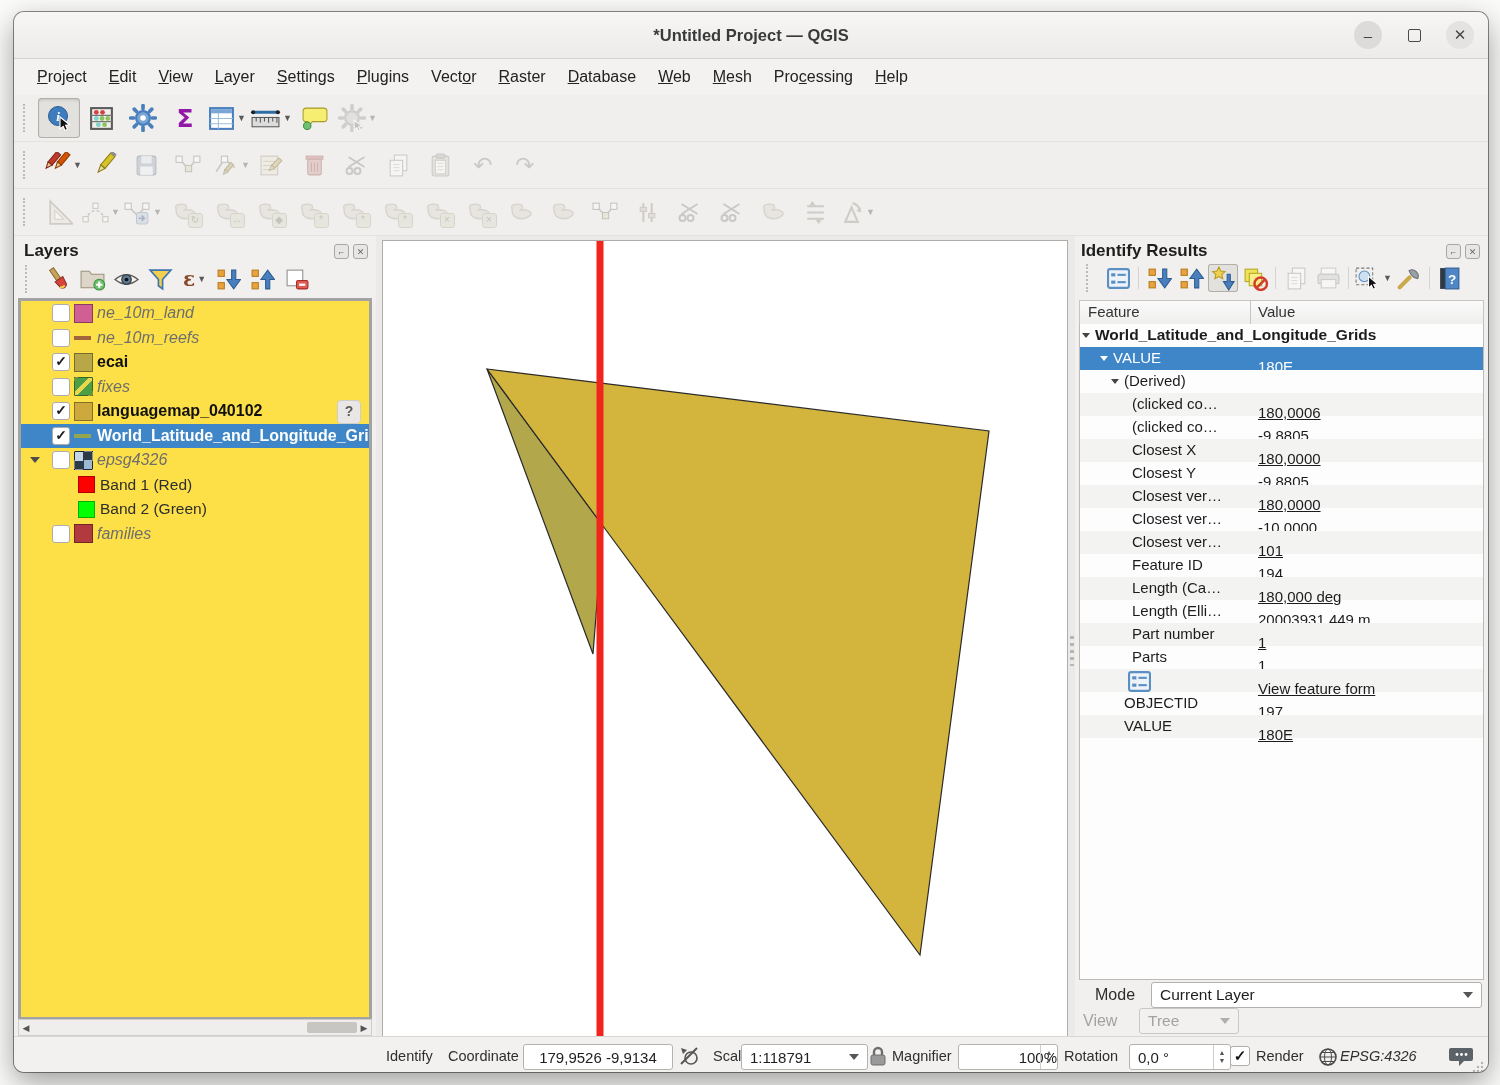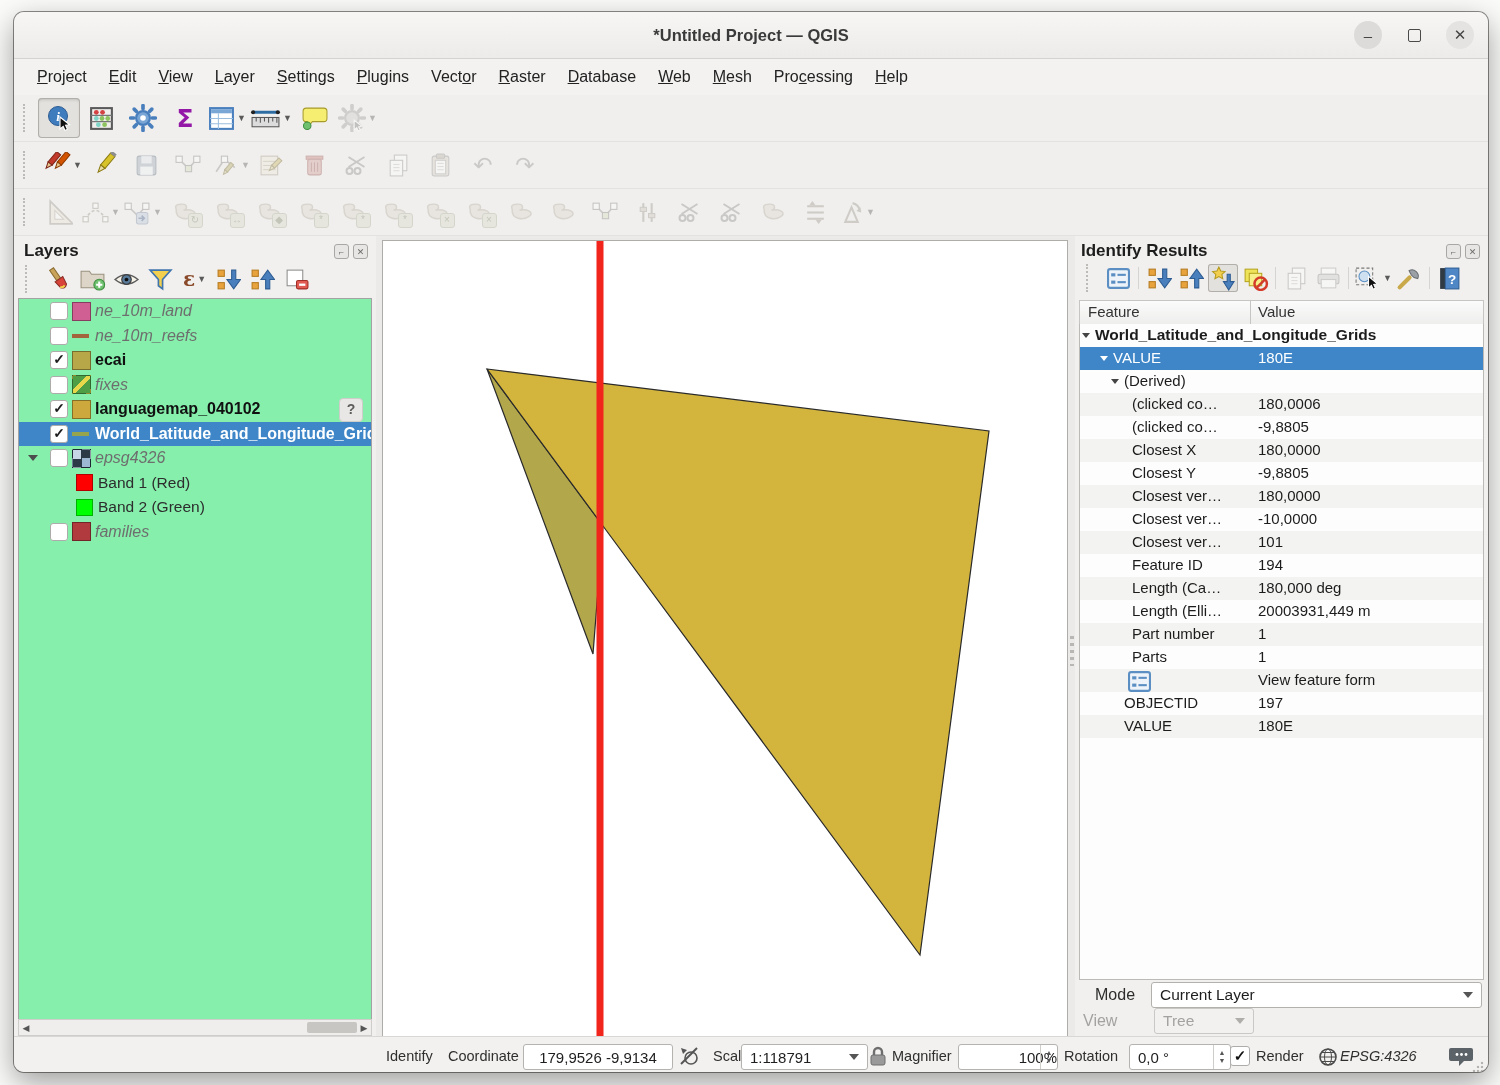--- a/index.html
+++ b/index.html
@@ -36,21 +36,21 @@
   .main{position:relative;height:800px;background:#eceae8;}
   .panel{position:absolute;top:0;height:800px;background:#f1f0ee;}
   .panel-title{font-weight:bold;font-size:17px;color:#1d1d1d;padding:5px 0 0 10px;}
   .mini-ico{width:13px;height:13px;border:1px solid #a9a7a4;border-radius:3px;background:#e7e6e4;
             display:inline-flex;align-items:center;justify-content:center;font-size:9px;color:#6e6c69;}
   .panel-minis{position:absolute;top:8px;display:flex;gap:4px;}
   
   #layers-panel{left:0;width:362px;}
   .ltoolbar{display:flex;align-items:center;padding:4px 0 2px 6px;gap:3px;}
   .ltbtn{width:31px;height:27px;display:flex;align-items:center;justify-content:center;border-radius:3px;position:relative;}
-  .ltree{position:absolute;left:4px;right:4px;top:62px;bottom:16px;background:#86efac;border:1px solid #a3a3a3;overflow:hidden;}
+  .ltree{position:absolute;left:4px;right:4px;top:62px;bottom:16px;background:#fde047;border:3px solid #a3a3a3;overflow:hidden;}
   .lrow{position:relative;height:24.5px;display:flex;align-items:center;}
   .lrow.sel{background:#3e86c8;}
   .lexp{position:absolute;left:9px;width:0;height:0;border-left:5px solid transparent;border-right:5px solid transparent;
         border-top:6px solid #4d4d4d;}
   .lchk{position:absolute;left:31px;width:16px;height:16px;background:#fff;border:1px solid #aeacaa;border-radius:3px;
         font-size:14px;font-weight:bold;line-height:15px;text-align:center;color:#1c1c1c;}
   .lswatch{position:absolute;left:53px;width:17px;height:17px;}
   .lname{position:absolute;left:76px;font-size:16px;white-space:nowrap;overflow:hidden;right:0;}
   .lname.it{font-style:italic;color:#6e6e6e;}
   .lname.bd{font-weight:bold;color:#101010;}
@@ -82,28 +82,28 @@
   .itree{position:absolute;left:4px;right:4px;top:88px;bottom:56px;background:#fdfdfd;border:1px solid #bcbab7;
          border-top:none;overflow:hidden;}
   .irow{position:relative;height:23px;font-size:15px;color:#1c1c1c;}
   .irow.stripe{background:#f3f3f2;}
   .irow.sel{background:#3e86c8;color:#fff;}
   .irow.root{font-weight:bold;font-size:15.5px;}
   .iexp{position:absolute;top:9px;width:0;height:0;border-left:4.5px solid transparent;border-right:4.5px solid transparent;
         border-top:5.5px solid #444;}
   .irow.sel .iexp{border-top-color:#fff;}
   .ifeat{position:absolute;top:2px;white-space:nowrap;}
-  .ival{position:absolute;left:178px;top:2px;white-space:nowrap;}
+  .ival{position:absolute;left:178px;top:11px;white-space:nowrap;text-decoration:underline;}
   .iact-ico{position:absolute;top:2px;}
   .modeline{position:absolute;left:4px;right:4px;height:26px;display:flex;align-items:center;font-size:16px;}
   .combo{height:24px;background:#fff;border:1px solid #b3b1ad;border-radius:3px;position:relative;
          display:flex;align-items:center;padding-left:8px;font-size:15.5px;color:#1e1e1e;}
   .combo .car{position:absolute;right:8px;top:9px;width:0;height:0;border-left:5px solid transparent;
               border-right:5px solid transparent;border-top:6px solid #555;}
-  .combo.dis{background:#f2f1ef;color:#a4a2a0;border-color:#cac8c5;margin-left:15px;}
+  .combo.dis{background:#f2f1ef;color:#a4a2a0;border-color:#cac8c5;}
   .combo.dis .car{border-top-color:#b0aeab;}
   
   .statusbar{position:relative;height:40px;background:#f2f1ef;border-top:1px solid #d8d7d5;font-size:14.5px;}
   .sb-label{position:absolute;top:11px;color:#2f2f2f;white-space:nowrap;}
   .sb-box{position:absolute;top:7px;height:24px;background:#fff;border:1px solid #b5b3b0;border-radius:3px;
           display:flex;align-items:center;justify-content:center;font-size:15px;color:#1e1e1e;}
   .locate{position:absolute;left:8px;top:6px;width:358px;height:26px;background:#fff;border:1px solid #c9c7c4;
           border-radius:4px;display:flex;align-items:center;padding-left:8px;gap:7px;color:#8c8c8c;font-size:16px;}
   .spin .steps{position:absolute;right:0;top:0;bottom:0;width:16px;border-left:1px solid #d0cecb;
                display:flex;flex-direction:column;align-items:center;justify-content:center;font-size:7px;color:#555;line-height:8px;}

